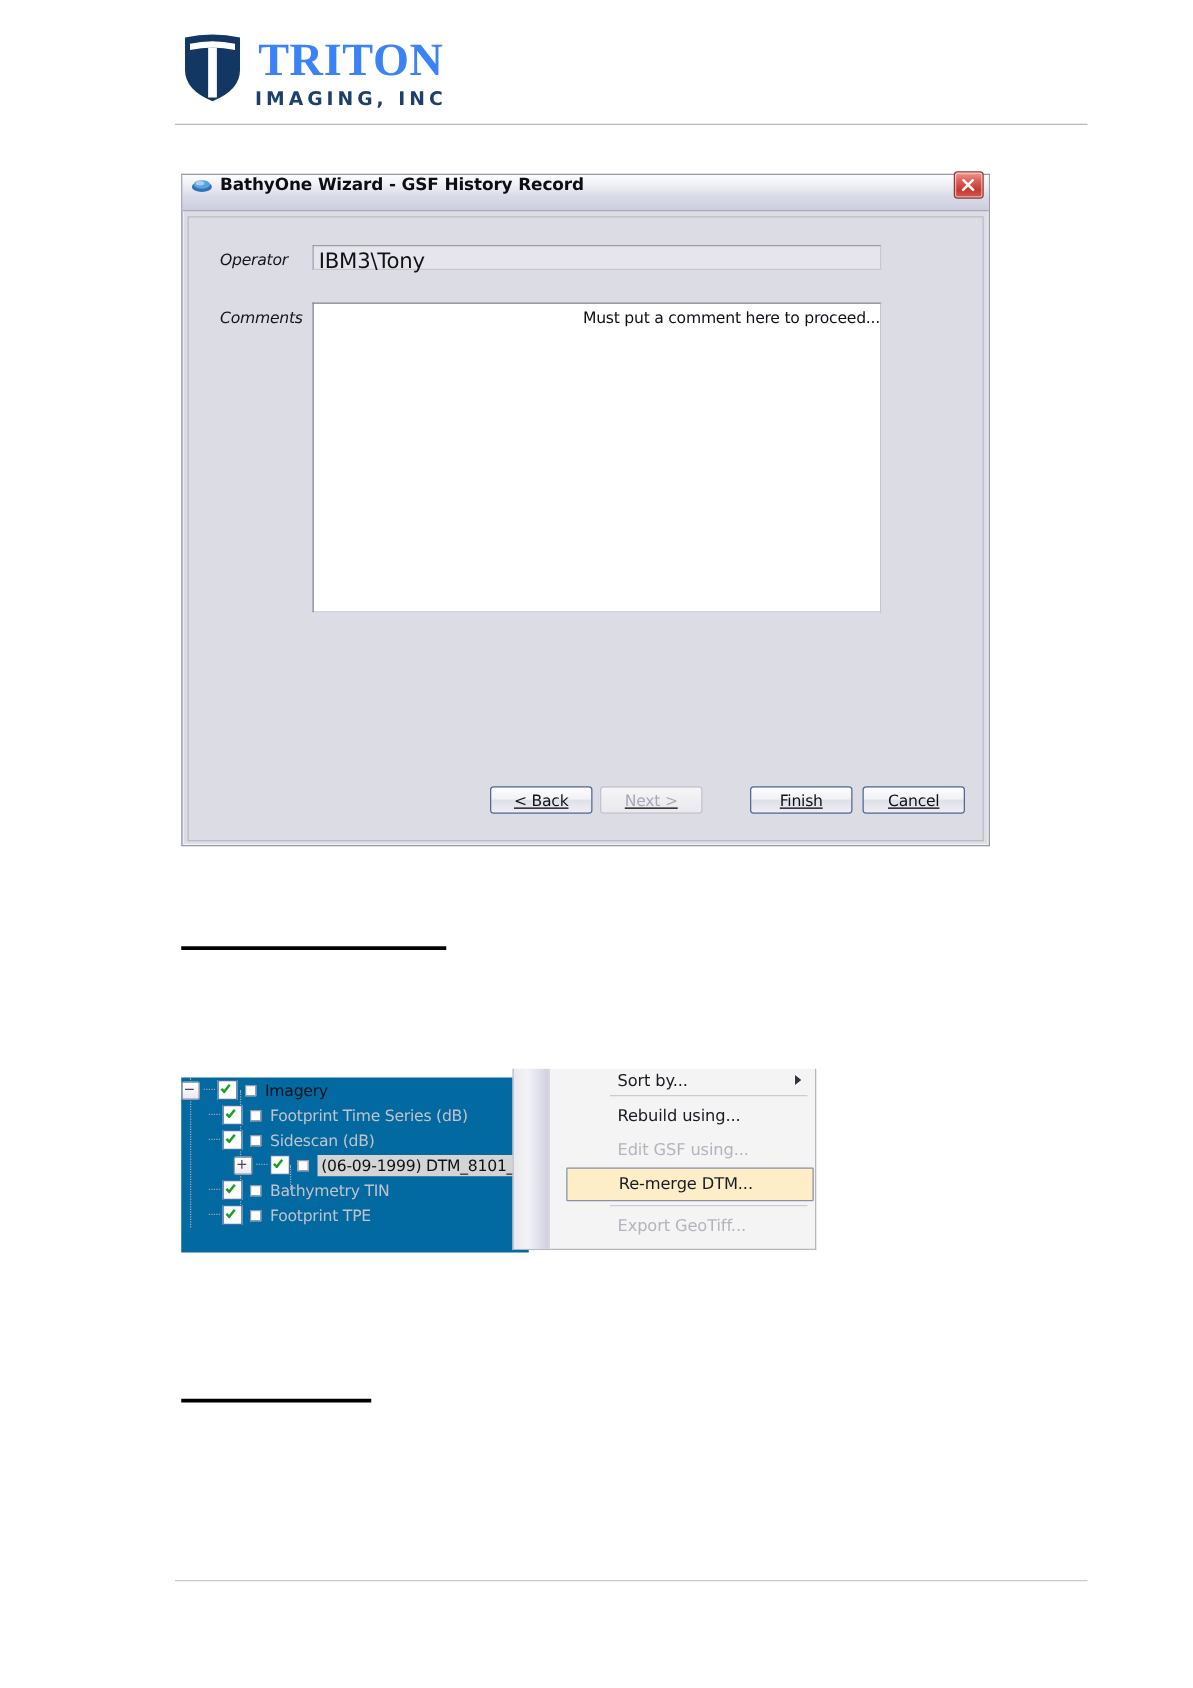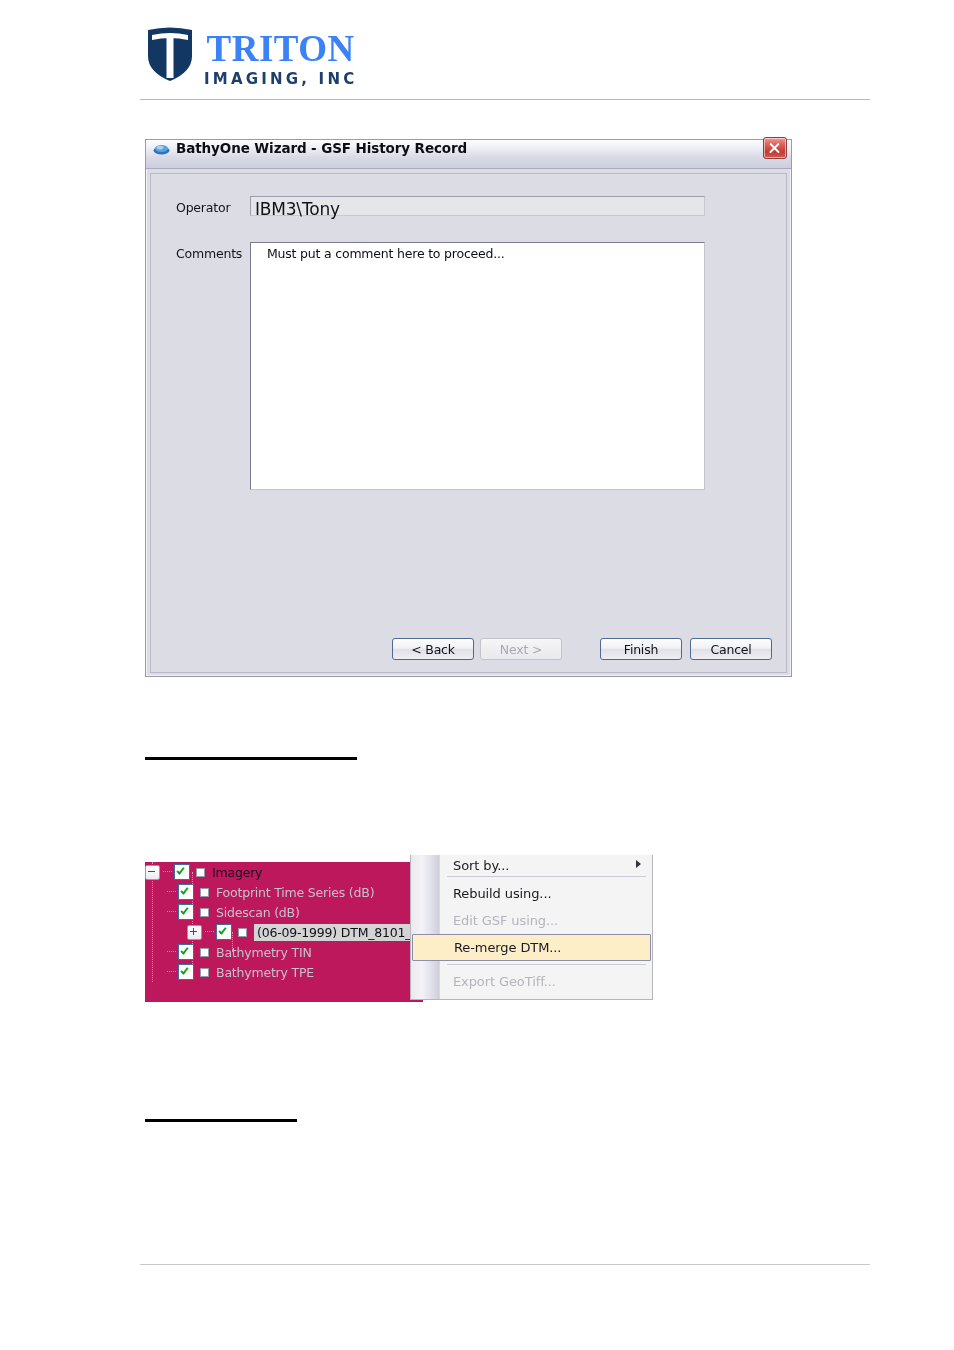--- a/index.html
+++ b/index.html
@@ -167,20 +167,21 @@
   }
   #operator-row { left: 25px; top: 22px; }
   .field-label {
     font-family: "DejaVu Sans", sans-serif;
     font-size: 12.5px;
     color: #14141c;
     width: 74px;
     flex: none;
     padding-top: 4px;
     letter-spacing: -0.2px;
+    font-style: italic;
   }
   #operator-input {
     width: 455px;
     height: 20px;
     background: #e6e6ea;
     border: 1px solid #9d9dae;
     border-right-color: #c7c7d2;
     border-bottom-color: #c7c7d2;
     box-sizing: border-box;
     font-family: "DejaVu Sans", sans-serif;
@@ -195,38 +196,39 @@
     width: 455px;
     height: 248px;
     background: #ffffff;
     border: 1px solid #7a7a8c;
     border-right-color: #c4c4d0;
     border-bottom-color: #c4c4d0;
     box-sizing: border-box;
     font-family: "DejaVu Sans", sans-serif;
     font-size: 12.5px;
     color: #0e0e17;
-    padding: 3px 0 0 16px;
+    padding: 3px 0 0 0;
     line-height: 15px;
     letter-spacing: -0.2px;
     overflow: hidden;
     white-space: pre-wrap;
+    text-align: right;
   }
 
   #dialog-buttonbar {
     position: absolute;
     left: 0;
     top: 455px;
     width: 635px;
     height: 40px;
     display: flex;
-    align-items: center;
     justify-content: flex-end;
     padding-right: 14px;
     box-sizing: border-box;
+    text-decoration: underline;
   }
   .dlg-button {
     width: 82px;
     height: 22px;
     margin-left: 8px;
     border: 1px solid #4f6a92;
     border-radius: 3px;
     background: linear-gradient(180deg, #fdfdfe 0%, #f2f2f6 45%, #e0e0e8 52%, #eeeef3 100%);
     font-family: "DejaVu Sans", sans-serif;
     font-size: 12.5px;
@@ -247,21 +249,21 @@
   #btn-next { margin-left: 6px; }
   #btn-finish { margin-left: 38px; }
 
   
   #tree-panel {
     position: absolute;
     left: 145px;
     top: 862px;
     width: 278px;
     height: 140px;
-    background: #be185d;
+    background: #0369a1;
   }
   .tree-row {
     position: relative;
     height: 20px;
     display: flex;
     align-items: center;
     white-space: nowrap;
   }
   .tree-indent { flex: none; }
   .expander {
@@ -370,20 +372,21 @@
     position: absolute;
     left: 410px;
     top: 855px;
     width: 243px;
     height: 145px;
     background: #f4f4f4;
     border: 1px solid #b5b5bd;
     border-top: none;
     box-sizing: border-box;
     overflow: hidden;
+    padding-left: 41px;
   }
   #context-menu-gutter {
     position: absolute;
     left: 0; top: 0;
     width: 28px;
     height: 145px;
     background: linear-gradient(90deg, #e8e8ee 0%, #f3f3f7 38%, #dfdfe9 75%, #cfcfdc 100%);
     border-right: 1px solid #d8d8e0;
   }
   .menu-item {
@@ -537,21 +540,21 @@
     <div class="tree-check"></div>
     <div class="tree-square"></div>
     <div class="tree-label dim">Bathymetry TIN</div>
   </div>
 
   <div class="tree-row">
     <div class="tree-indent" style="width:22px"></div>
     <div class="dashline"></div>
     <div class="tree-check"></div>
     <div class="tree-square"></div>
-    <div class="tree-label dim">Bathymetry TPE</div>
+    <div class="tree-label dim">Footprint TPE</div>
   </div>
 </div>
 
 <div id="context-menu">
   <div id="context-menu-gutter"></div>
 
   <div class="menu-item clipped-top">
     <span>Sort by...</span>
     <span class="submenu-arrow"></span>
   </div>

